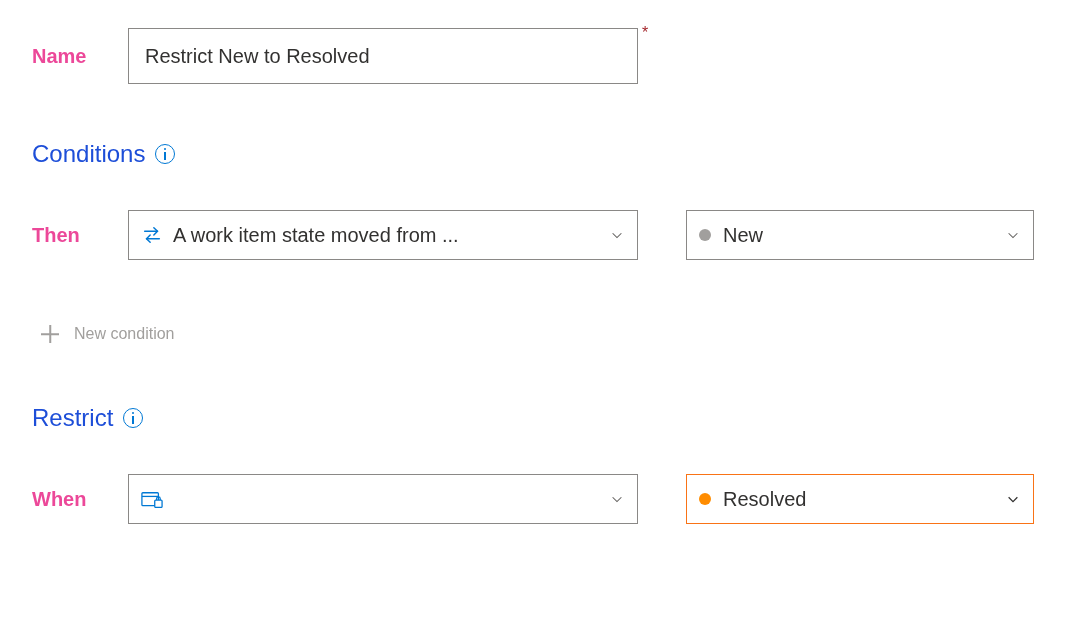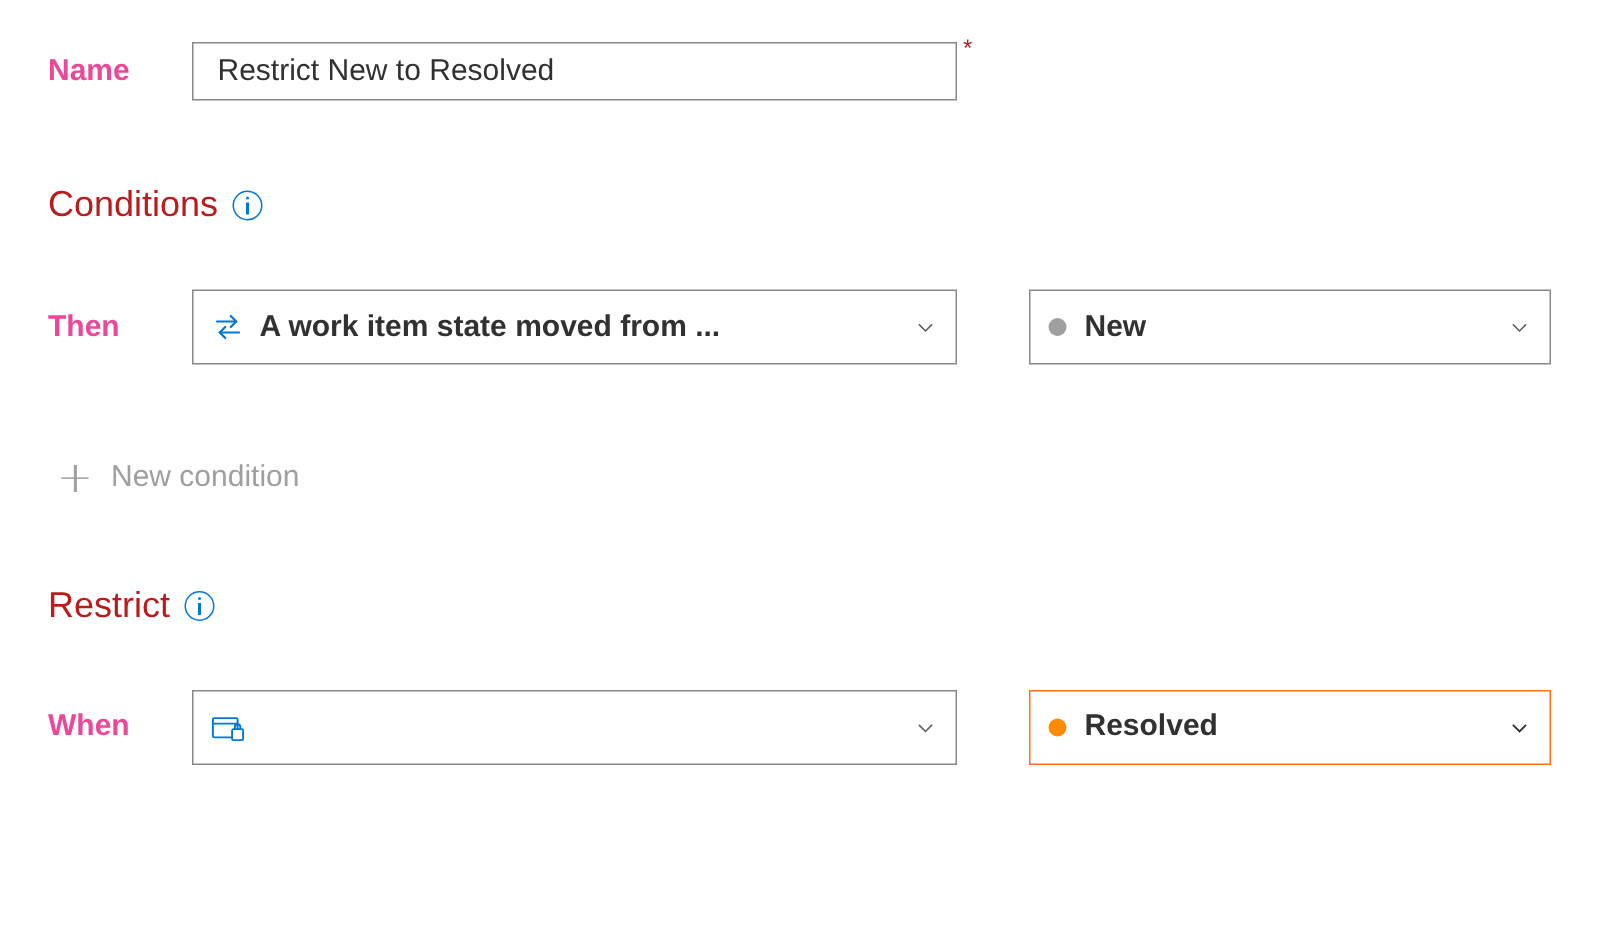--- a/index.html
+++ b/index.html
@@ -20,41 +20,41 @@
       margin-bottom: 8px;
     }
     .label {
       width: 96px;
       font-size: 20px;
       font-weight: 600;
       color: #ec4899;
     }
     .input-text {
       width: 510px;
-      height: 39px;
+      height: 56px;
       border: 1px solid #8a8886;
       padding: 0 16px;
       font-size: 20px;
       font-family: inherit;
       color: #323130;
       background: #fff;
     }
     .asterisk {
       color: #a4262c;
       font-size: 16px;
       margin-left: 4px;
       align-self: flex-start;
       margin-top: -4px;
     }
     .section-heading {
       display: flex;
       align-items: center;
       font-size: 24px;
       font-weight: 400;
-      color: #b91c1c;
+      color: #1d4ed8;
       margin-top: 56px;
       margin-bottom: 42px;
     }
     .info-circle {
       display: inline-flex;
       align-items: center;
       justify-content: center;
       width: 20px;
       height: 20px;
       border: 1.5px solid #0078d4;
@@ -82,21 +82,20 @@
     .dropdown {
       height: 50px;
       border: 1px solid #8a8886;
       background: #fff;
       display: inline-flex;
       align-items: center;
       padding: 4px 12px;
       font-size: 20px;
       cursor: pointer;
       position: relative;
-      font-weight: bold;
     }
     .dropdown.selected {
       border: 1px solid #f97316;
     }
     .dropdown-wide {
       width: 510px;
     }
     .dropdown-narrow {
       width: 348px;
     }
@@ -136,21 +135,21 @@
     }
     .state-dot.gray {
       background: #a19f9d;
     }
     .state-dot.orange {
       background: #ff8c00;
     }
     .add-link {
       display: inline-flex;
       align-items: center;
-      font-size: 20px;
+      font-size: 16px;
       color: #a19f9d;
       margin-top: 56px;
       margin-left: 8px;
       cursor: pointer;
     }
     .plus-icon {
       width: 20px;
       height: 20px;
       margin-right: 14px;
       position: relative;

